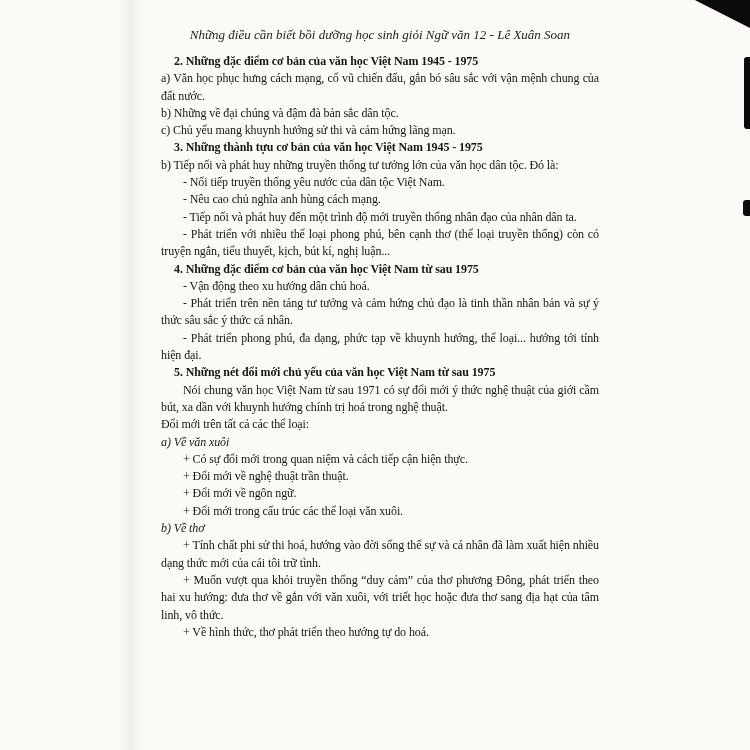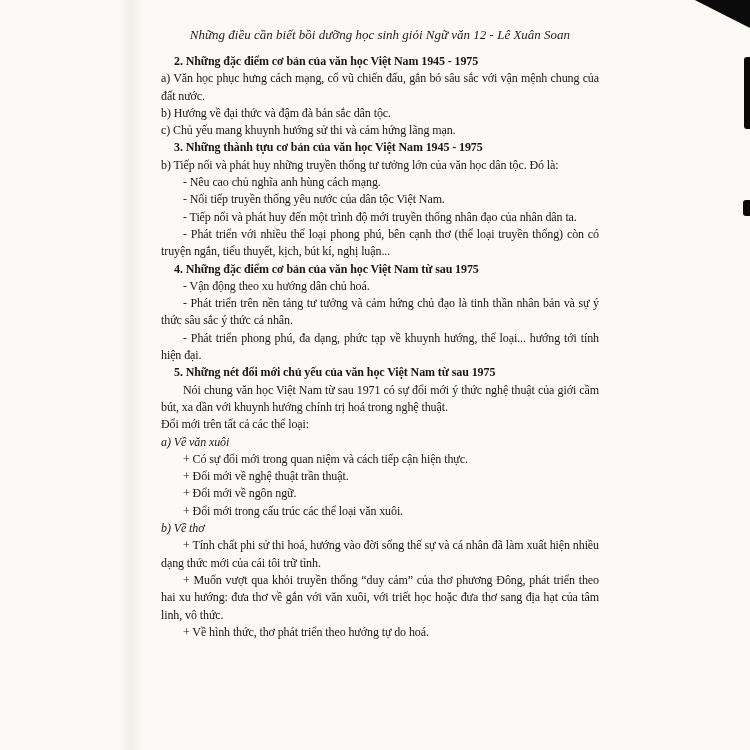--- a/index.html
+++ b/index.html
@@ -109,26 +109,26 @@
   <div class="spine-shadow"></div>
   <div class="corner-artifact"></div>
   <div class="edge-bar-1"></div>
   <div class="edge-bar-2"></div>
 
   <div class="running-head">Những điều cần biết bồi dưỡng học sinh giỏi Ngữ văn 12 - Lê Xuân Soan</div>
 
   <div class="content">
     <p class="h">2. Những đặc điểm cơ bản của văn học Việt Nam 1945 - 1975</p>
     <p class="p0">a) Văn học phục hưng cách mạng, cổ vũ chiến đấu, gắn bó sâu sắc với vận mệnh chung của đất nước.</p>
-    <p class="p0">b) Hướng về đại thức và đậm đà bản sắc dân tộc.</p>
+    <p class="p0">b) Những về đại chúng và đậm đà bản sắc dân tộc.</p>
     <p class="p0">c) Chủ yếu mang khuynh hướng sử thi và cảm hứng lãng mạn.</p>
     <p class="h">3. Những thành tựu cơ bản của văn học Việt Nam 1945 - 1975</p>
     <p class="p0">b) Tiếp nối và phát huy những truyền thống tư tưởng lớn của văn học dân tộc. Đó là:</p>
+    <p class="p1">- Nối tiếp truyền thống yêu nước của dân tộc Việt Nam.</p>
     <p class="p1">- Nêu cao chủ nghĩa anh hùng cách mạng.</p>
-    <p class="p1">- Nối tiếp truyền thống yêu nước của dân tộc Việt Nam.</p>
     <p class="p1">- Tiếp nối và phát huy đến một trình độ mới truyền thống nhân đạo của nhân dân ta.</p>
     <p class="p1">- Phát triển với nhiều thể loại phong phú, bên cạnh thơ (thể loại truyền thống) còn có truyện ngắn, tiểu thuyết, kịch, bút kí, nghị luận...</p>
     <p class="h">4. Những đặc điểm cơ bản của văn học Việt Nam từ sau 1975</p>
     <p class="p1">- Vận động theo xu hướng dân chủ hoá.</p>
     <p class="p1">- Phát triển trên nền tảng tư tưởng và cảm hứng chủ đạo là tinh thần nhân bản và sự ý thức sâu sắc ý thức cá nhân.</p>
     <p class="p1">- Phát triển phong phú, đa dạng, phức tạp về khuynh hướng, thể loại... hướng tới tính hiện đại.</p>
     <p class="h">5. Những nét đổi mới chủ yếu của văn học Việt Nam từ sau 1975</p>
     <p class="p1">Nói chung văn học Việt Nam từ sau 1971 có sự đổi mới ý thức nghệ thuật của giới cầm bút, xa dần với khuynh hướng chính trị hoá trong nghệ thuật.</p>
     <p class="p0">Đổi mới trên tất cả các thể loại:</p>
     <p class="it">a) Về văn xuôi</p>

